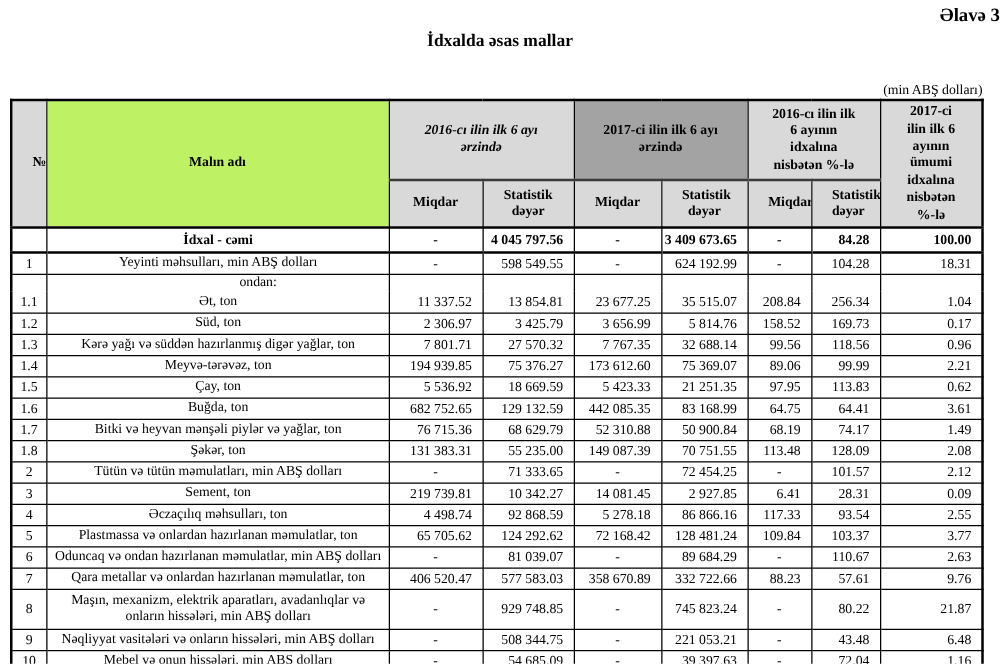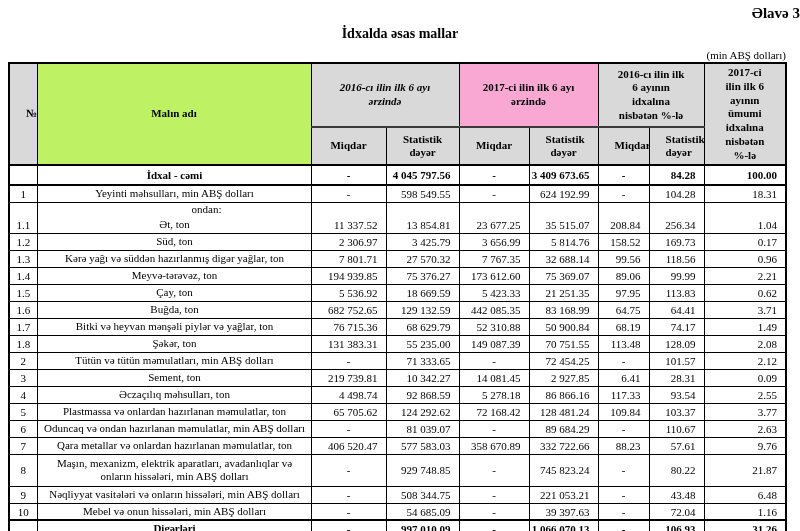--- a/index.html
+++ b/index.html
@@ -19,21 +19,21 @@
   .doc-title {
     text-align: center;
     font-weight: bold;
     font-size: 14px;
     margin-top: 4px;
   }
   .unit-note {
     text-align: right;
     font-size: 11px;
     padding-right: 14px;
-    margin-top: 7px;
+    margin-top: 24px;
     margin-bottom: 1px;
   }
   table.main {
     border-collapse: collapse;
     table-layout: fixed;
     width: 777px;
     margin-left: 8px;
     font-size: 11px;
   }
   table.main th, table.main td {
@@ -86,21 +86,21 @@
       <col style="width:69px">
     <col style="width:51px">
       <col style="width:55px">
     <col style="width:82px">
   </colgroup>
   <thead>
     <tr class="grp-row">
       <th rowspan="2" style="background: rgb(217, 217, 217);">№</th>
       <th rowspan="2" style="background: #bef264;">Malın adı</th>
       <th colspan="2" class="grp" style="background: rgb(217, 217, 217); font-style: italic;">2016-cı ilin ilk 6 ayı ərzində</th>
-      <th colspan="2" class="grp" style="background: #f9a8d4;">2017-ci ilin ilk 6 ayı ərzində</th>
+      <th colspan="2" class="grp" style="background: #a3a3a3;">2017-ci ilin ilk 6 ayı ərzində</th>
       <th colspan="2" class="grp" style="background: rgb(217, 217, 217);">2016-cı ilin ilk 6 ayının idxalına nisbətən %-lə</th>
       <th rowspan="2" style="background: rgb(217, 217, 217);">2017-ci ilin ilk 6 ayının ümumi idxalına nisbətən %-lə</th>
     </tr>
     <tr class="sub-row">
       <th style="background: rgb(217, 217, 217);">Miqdar</th>
       <th style="background: rgb(217, 217, 217);">Statistik dəyər</th>
       <th style="background: rgb(217, 217, 217);">Miqdar</th>
       <th style="background: rgb(217, 217, 217);">Statistik dəyər</th>
       <th style="background: rgb(217, 217, 217);">Miqdar</th>
       <th style="background: rgb(217, 217, 217);">Statistik dəyər</th>
@@ -197,21 +197,21 @@
       </tr>
       <tr>
         <td class="c-num">1.6</td>
         <td class="c-name">Buğda, ton</td>
         <td class="c-val">682 752.65</td>
         <td class="c-val">129 132.59</td>
         <td class="c-val">442 085.35</td>
         <td class="c-val">83 168.99</td>
         <td class="c-val">64.75</td>
         <td class="c-val">64.41</td>
-        <td class="c-val">3.71</td>
+        <td class="c-val">3.61</td>
       </tr>
       <tr>
         <td class="c-num">1.7</td>
         <td class="c-name">Bitki və heyvan mənşəli piylər və yağlar, ton</td>
         <td class="c-val">76 715.36</td>
         <td class="c-val">68 629.79</td>
         <td class="c-val">52 310.88</td>
         <td class="c-val">50 900.84</td>
         <td class="c-val">68.19</td>
         <td class="c-val">74.17</td>

